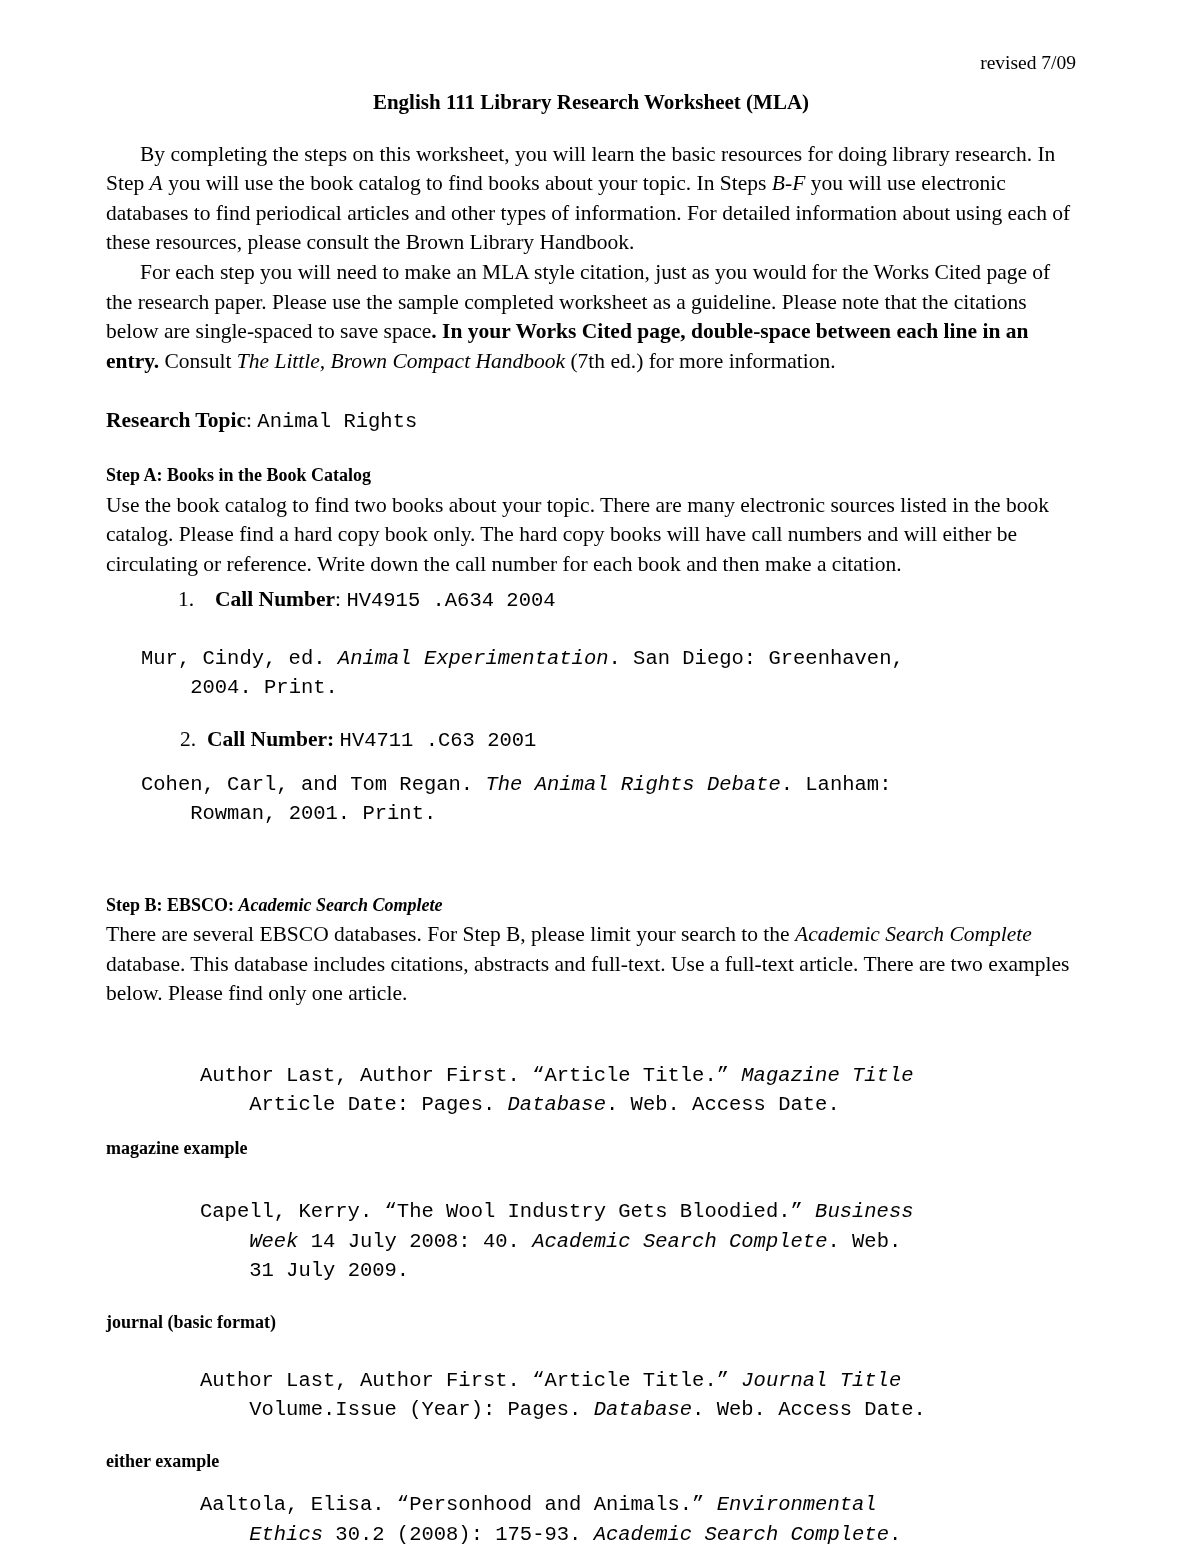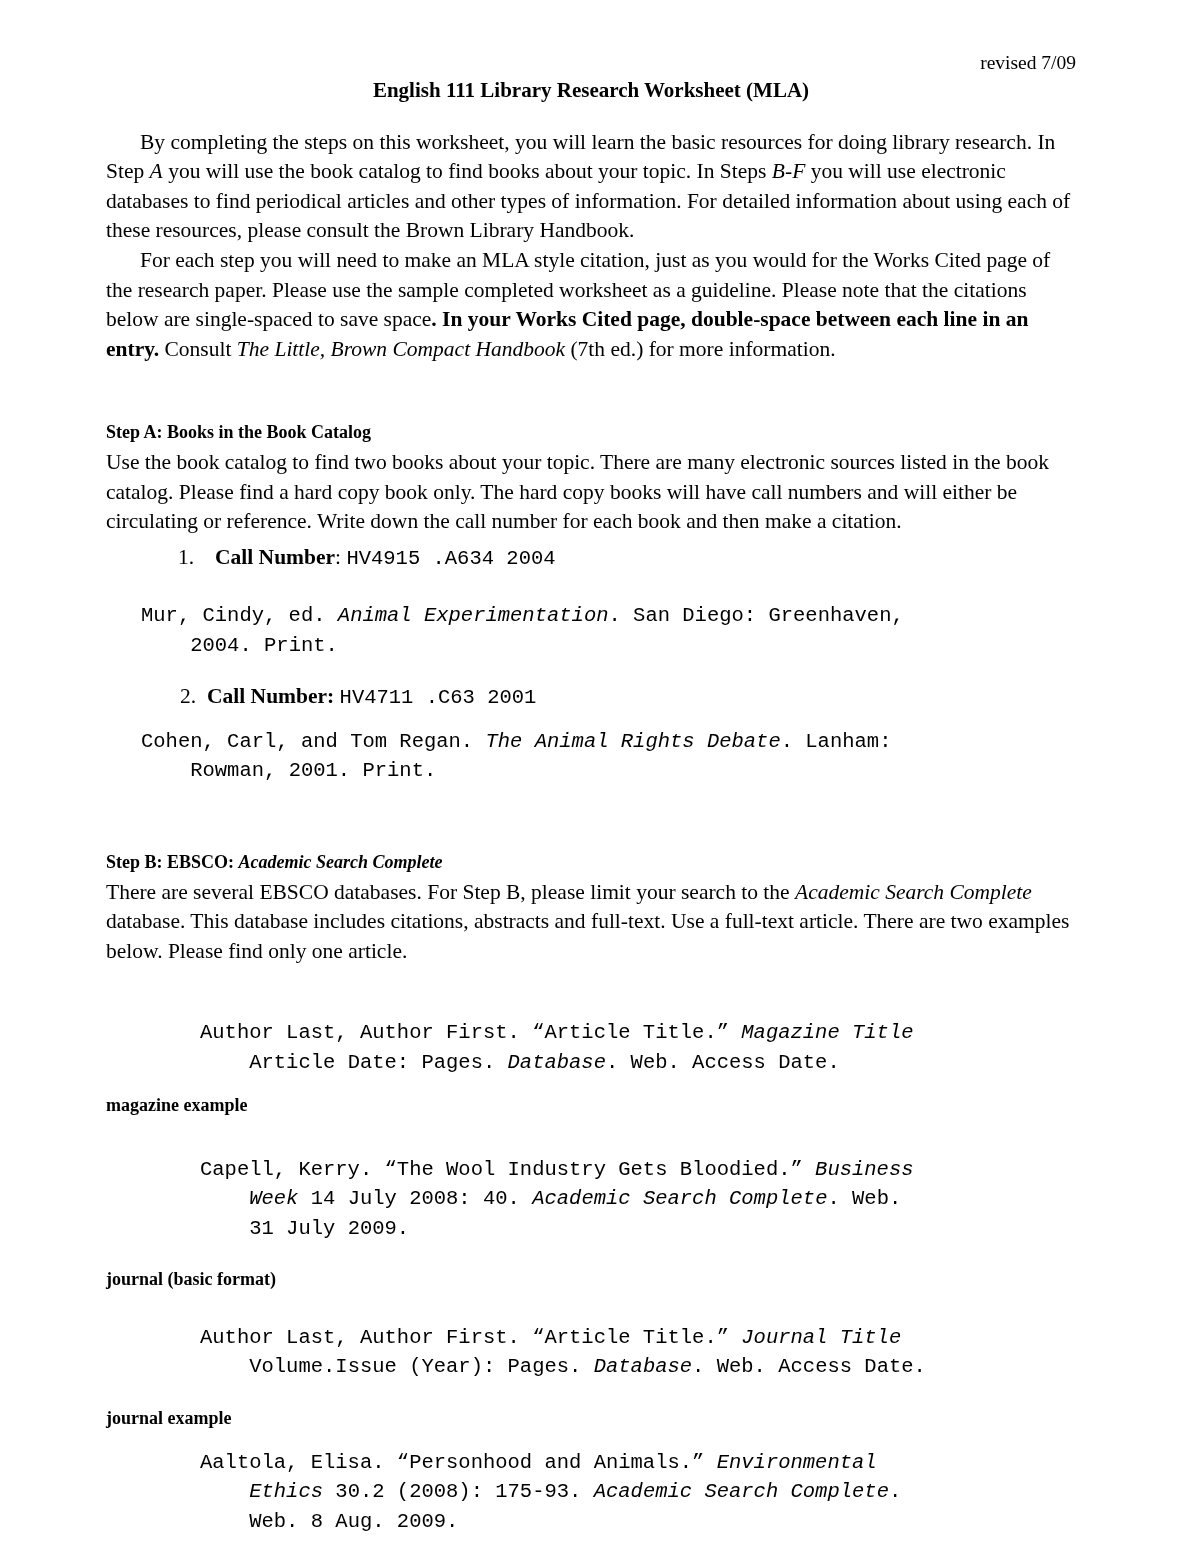--- a/index.html
+++ b/index.html
@@ -28,21 +28,21 @@
     text-align: right;
     font-size: 19.5px;
     line-height: 1.15;
     font-family: "Liberation Serif", "DejaVu Serif", serif;
   }
   .doc-title {
     text-align: center;
     font-weight: bold;
     font-size: 21px;
     line-height: 1.2;
-    margin-top: 4px;
+    margin-top: 16px;
     font-family: "Liberation Serif", "DejaVu Serif", serif;
   }
   .para {
     font-size: 21.5px;
     line-height: 29.6px;
     text-align: left;
     margin: 0;
   }
   .para.indent-first {
     text-indent: 34px;
@@ -127,20 +127,21 @@
     <div class="doc-title">English 111 Library Research Worksheet (MLA)</div>
 
     <div class="gap-24"></div>
 
     <p class="para indent-first"><span>By completing the steps on this worksheet, you will learn the basic resources for doing library research. In Step </span><span class="ital">A</span><span> you will use the book catalog to find books about your topic. In Steps </span><span class="ital">B-F</span><span> you will use electronic databases to find periodical articles and other types of information. For detailed information about using each of these resources, please consult the Brown Library Handbook.</span></p>
 
     <p class="para indent-first"><span>For each step you will need to make an MLA style citation, just as you would for the Works Cited page of the research paper. Please use the sample completed worksheet as a guideline. Please note that the citations below are single-spaced to save space</span><span class="bold">. In your Works Cited page, double-space between each line in an entry.</span><span> Consult </span><span class="ital">The Little, Brown Compact Handbook</span><span> (7th ed.) for more information.</span></p>
 
     <div class="gap-30"></div>
 
+    <p class="topic-line"><span class="bold">Research Topic</span><span>: </span><span class="topic-value">Animal Rights</span></p>
 
     <div class="gap-24"></div>
 
     <p class="heading">Step A: Books in the Book Catalog</p>
 
     <p class="para">Use the book catalog to find two books about your topic. There are many electronic sources listed in the book catalog. Please find a hard copy book only. The hard copy books will have call numbers and will either be circulating or reference. Write down the call number for each book and then make a citation.</p>
 
     <div class="gap-6"></div>
 
     <p class="call-item item1"><span class="marker">1.</span><span class="label">Call Number</span><span>: </span><span class="value">HV4915 .A634 2004</span></p>
@@ -187,21 +188,21 @@
 
     <p class="heading">journal (basic format)</p>
 
     <div class="gap-24"></div>
 
     <p class="cite-block fmt-block"><span>Author Last, Author First. “Article Title.” </span><span class="ital">Journal Title</span><span>
     Volume.Issue (Year): Pages. </span><span class="ital">Database</span><span>. Web. Access Date.</span></p>
 
     <div class="gap-18"></div>
 
-    <p class="heading">journal example</p>
+    <p class="heading">either example</p>
 
     <div class="gap-10"></div>
 
     <p class="cite-block ex-block-j"><span>Aaltola, Elisa. “Personhood and Animals.” </span><span class="ital">Environmental
     Ethics</span><span> 30.2 (2008): 175-93. </span><span class="ital">Academic Search Complete</span><span>.
     Web. 8 Aug. 2009.</span></p>
 
   </div>
 </div>
 

